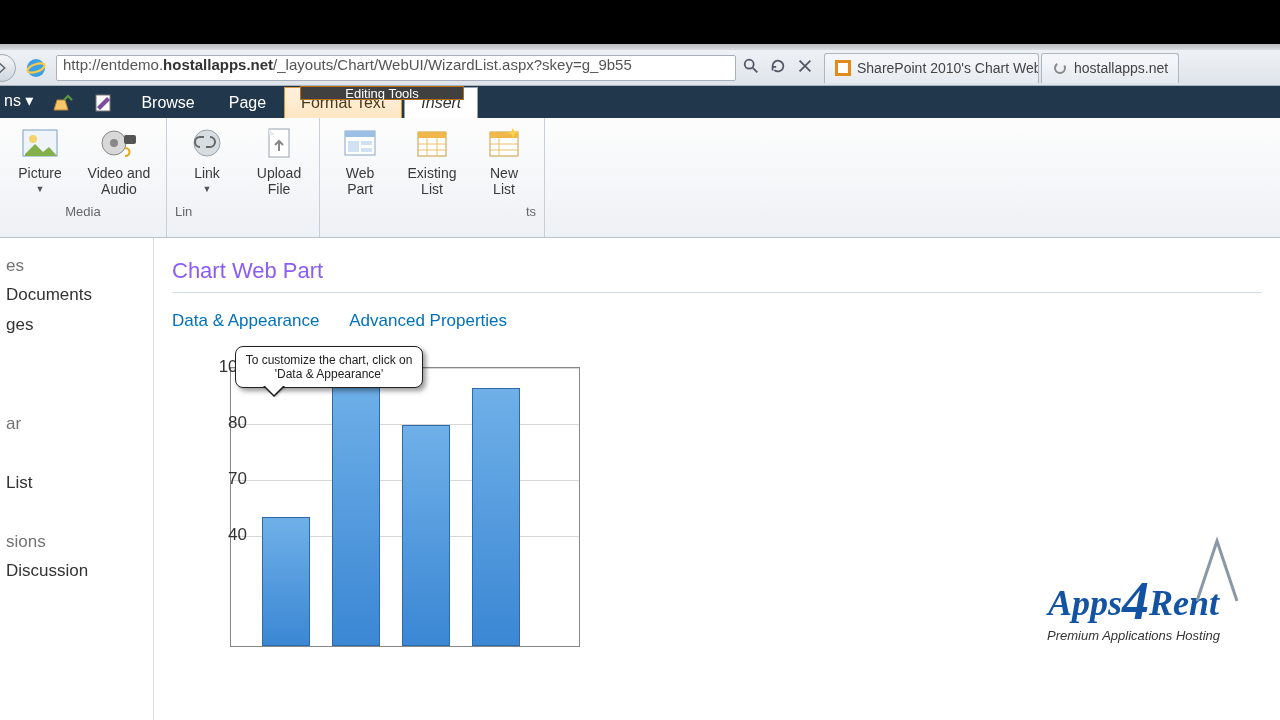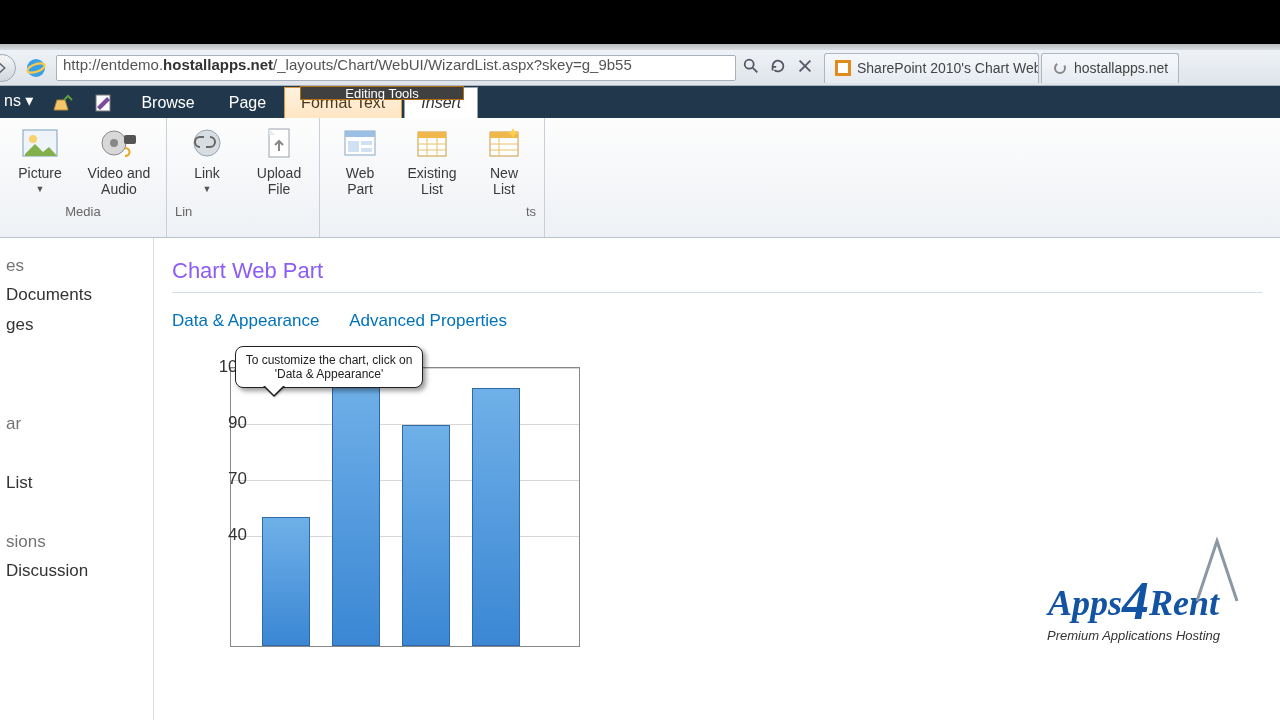--- a/index.html
+++ b/index.html
@@ -334,21 +334,21 @@
               <div class="gridline" style="top: 112px;"></div>
               <div class="gridline" style="top: 56px;"></div>
               <div class="gridline" style="top: 0px;"></div>
               <div class="bar" style="height: 128.8px; left: 31px;"></div>
               <div class="bar" style="height: 266px; left: 101px;"></div>
               <div class="bar" style="height: 221.2px; left: 171px;"></div>
               <div class="bar" style="height: 257.6px; left: 241px;"></div>
             </div>
         <div class="ylab" style="top: 178px;">40</div>
             <div class="ylab" style="top: 122px;">70</div>
-            <div class="ylab" style="top: 66px;">90</div>
+            <div class="ylab" style="top: 66px;">80</div>
             <div class="ylab" style="top: 10px;">100</div>
           </div>
       </div>
     </div>
 
     <div class="callout">To customize the chart, click on 'Data &amp; Appearance'</div>
 
     <div class="a4r">
       <svg width="60" height="70" viewBox="0 0 60 70">
           <path d="M10 65 L30 5 L50 65" fill="none" stroke="#8a97a4" stroke-width="3"></path>

